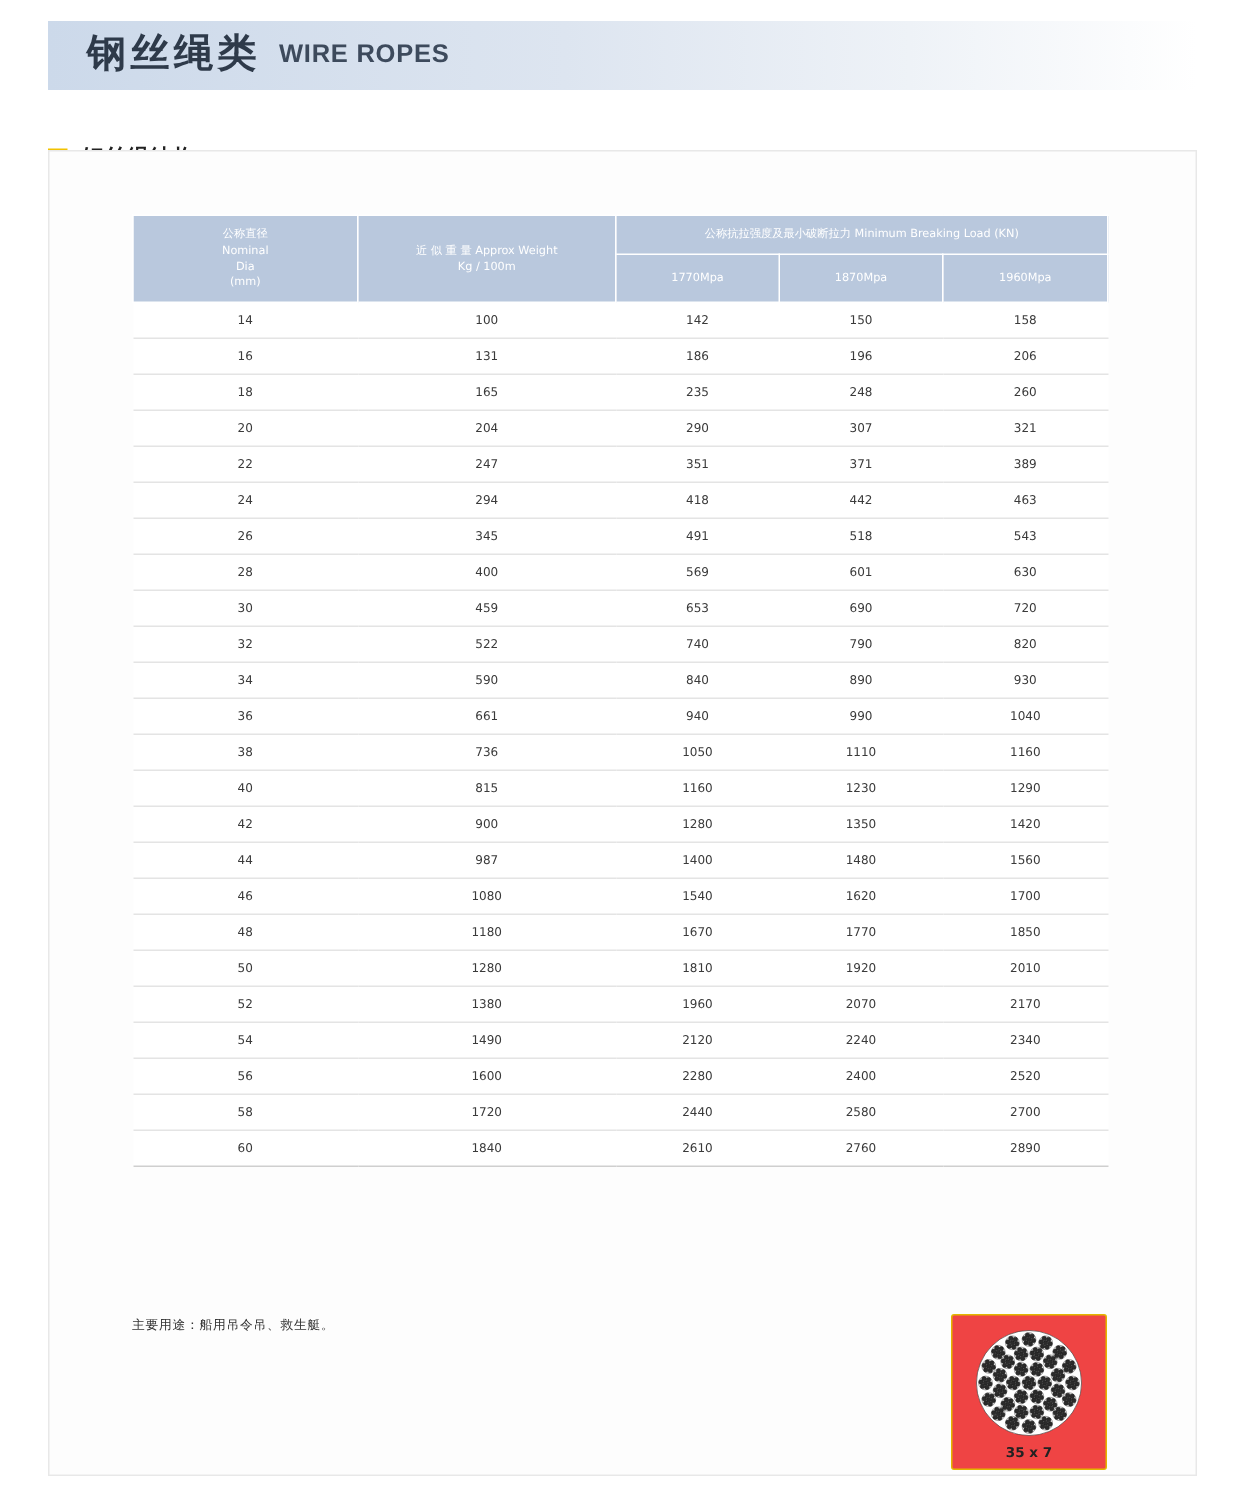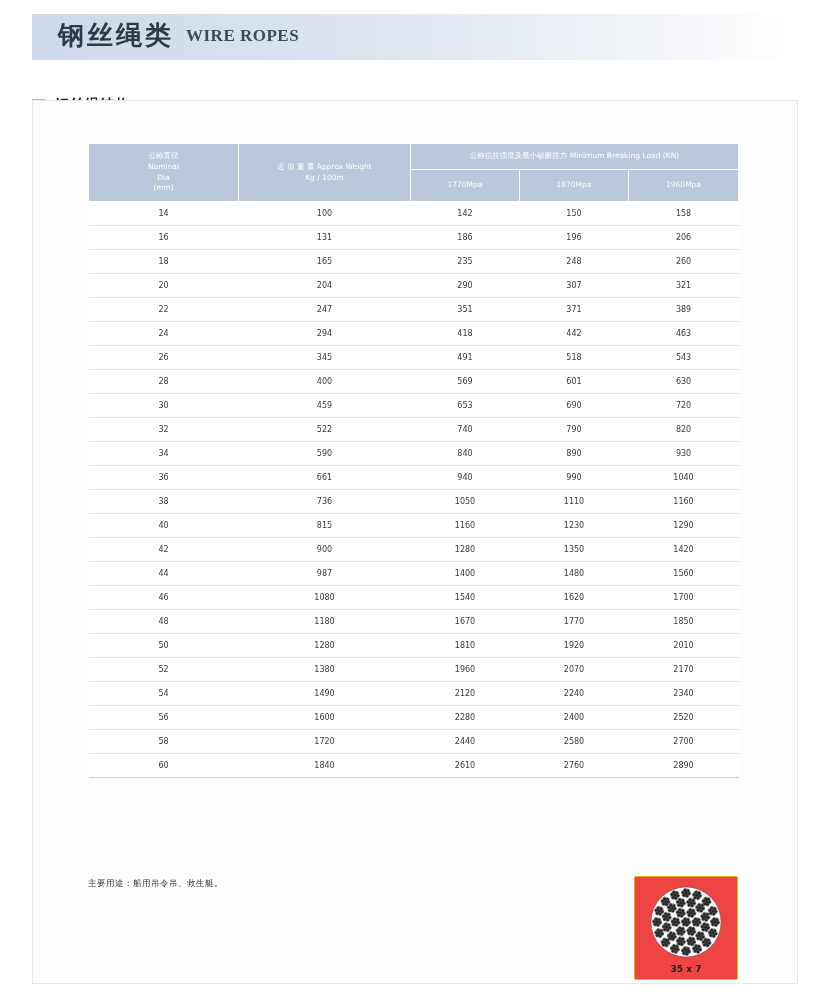--- a/index.html
+++ b/index.html
@@ -41,21 +41,20 @@
     font-size: 26px;
     font-weight: bold;
     color: #2e3a4a;
     letter-spacing: 3px;
   }
   .title-en {
     font-size: 17px;
     font-weight: bold;
     color: #3d4a5c;
     letter-spacing: 0.5px;
-    font-family: Liberation Serif, serif;
   }
 
   
   .subhead {
     position: absolute;
     left: 32px;
     top: 68px;
     display: flex;
     align-items: center;
     gap: 10px;

